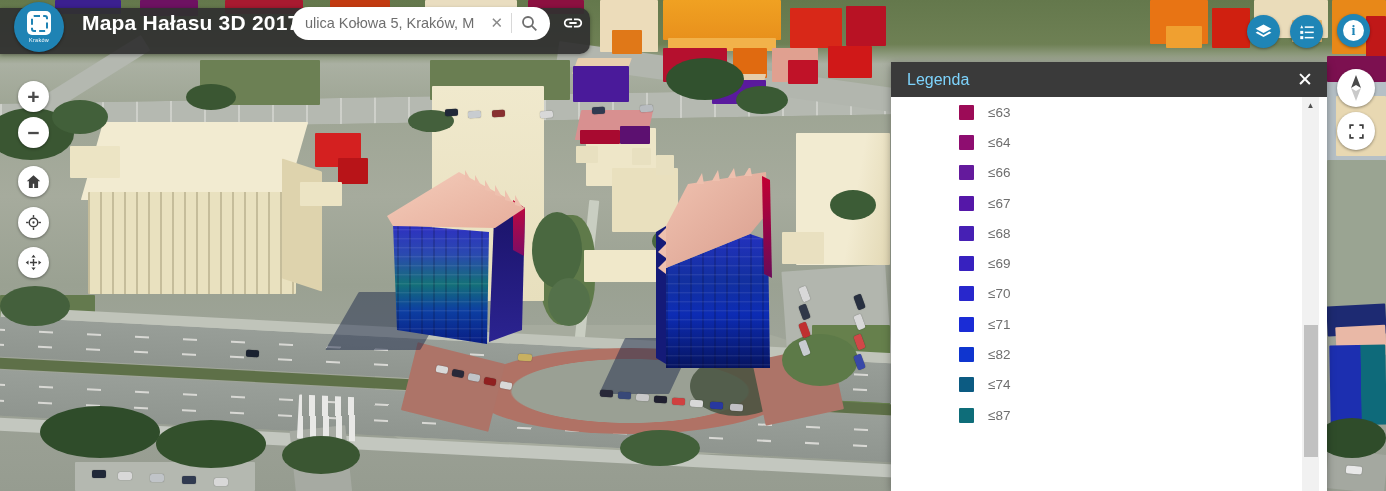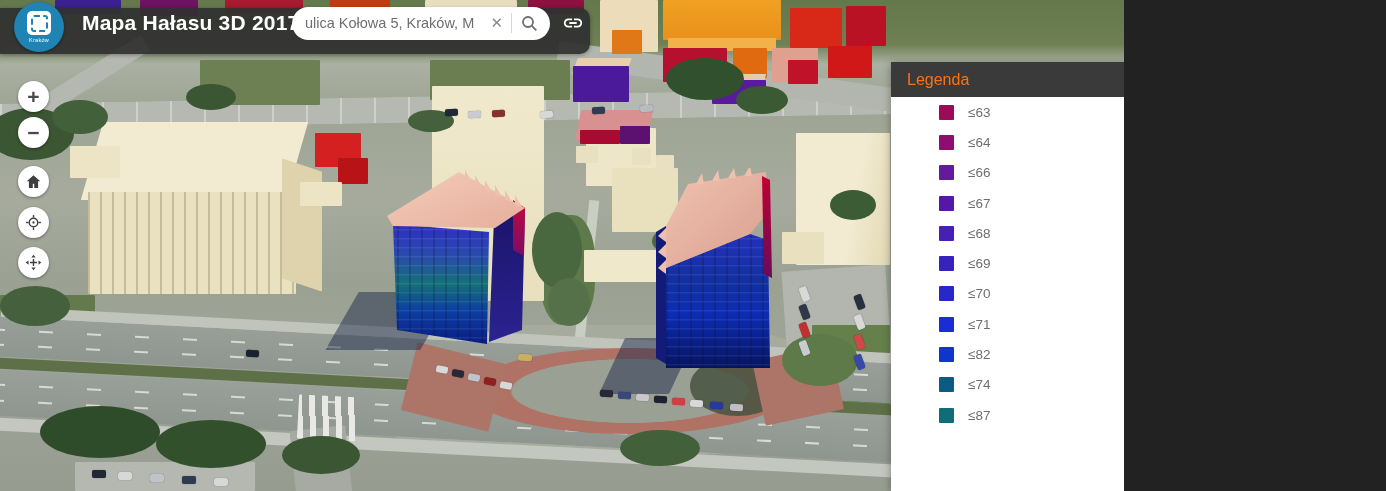--- a/index.html
+++ b/index.html
@@ -1,16 +1,16 @@
 <!DOCTYPE html>
 <html><head>
 <meta charset="utf-8">
 <style>
   html,body{margin:0;padding:0;background:#222;}
-  #stage{position:relative;width:1124px;height:491px;overflow:hidden;
+  #stage{position:relative;width:1386px;height:491px;overflow:hidden;
     font-family:"Liberation Sans",sans-serif;
     background:
       linear-gradient(180deg,#64784c 0%,#6e8054 9%,#aab0a2 13%,#9ea594 22%,#a6ab9d 40%,#9aa192 58%,#a0a59a 72%,#969c90 100%);}
   #map{position:absolute;inset:0;cursor:grab;}
   #map .sc{position:absolute;border-radius:1px;}
   #map .tree{border-radius:50%;}
   #map .car{border-radius:2px;box-shadow:0 0 1px rgba(0,0,0,.5);}
   .tower{position:absolute;}
   
   .hbar{position:absolute;left:0;top:8px;width:590px;height:46px;background:rgba(48,48,48,.93);
@@ -37,25 +37,25 @@
     justify-content:center;color:#1f85b6;font-size:14px;font-weight:bold;font-family:"Liberation Serif",serif;}
   .ctl{position:absolute;width:31px;height:31px;border-radius:50%;background:#fff;color:#4a4a4a;z-index:40;
     display:flex;align-items:center;justify-content:center;box-shadow:0 1px 3px rgba(0,0,0,.4);cursor:pointer;
     font-size:21px;font-weight:bold;}
   .rbtn{position:absolute;width:38px;height:38px;border-radius:50%;background:#fff;z-index:40;
     display:flex;align-items:center;justify-content:center;box-shadow:0 1px 3px rgba(0,0,0,.4);cursor:pointer;}
   
   .legend{position:absolute;left:891px;top:62px;width:436px;height:429px;z-index:60;
     box-shadow:0 2px 8px rgba(0,0,0,.35);background:#fff;}
   .lg-head{height:35px;background:#3a3a3a;display:flex;align-items:center;padding:0 14px 0 16px;box-sizing:border-box;}
-  .lg-title{color:#f97316;font-size:16px;flex:1;}
+  .lg-title{color:#7dd3fc;font-size:16px;flex:1;}
   .lg-x{color:#fff;font-size:19px;font-weight:300;cursor:pointer;line-height:1;}
   .lg-body{position:relative;height:394px;overflow:hidden;}
   .lg-rows{position:absolute;left:0;top:0;right:25px;}
-  .lg-row{height:30.3px;display:flex;align-items:center;padding-left:48px;}
+  .lg-row{height:30.3px;display:flex;align-items:center;padding-left:68px;}
   .lg-swatch{width:15px;height:15px;border-radius:1px;flex:none;}
   .lg-label{margin-left:14px;font-size:13.5px;color:#6e6e6e;}
   .sb-track{position:absolute;right:8px;top:0;width:17px;height:100%;background:#f1f1f1;}
   .sb-up{height:17px;display:flex;align-items:center;justify-content:center;font-size:8px;color:#505050;cursor:pointer;}
   .sb-thumb{position:absolute;left:1.5px;top:228px;width:14px;height:132px;background:#c1c1c1;cursor:pointer;}
   svg{display:block;}
 </style>
 </head>
 <body>
 

